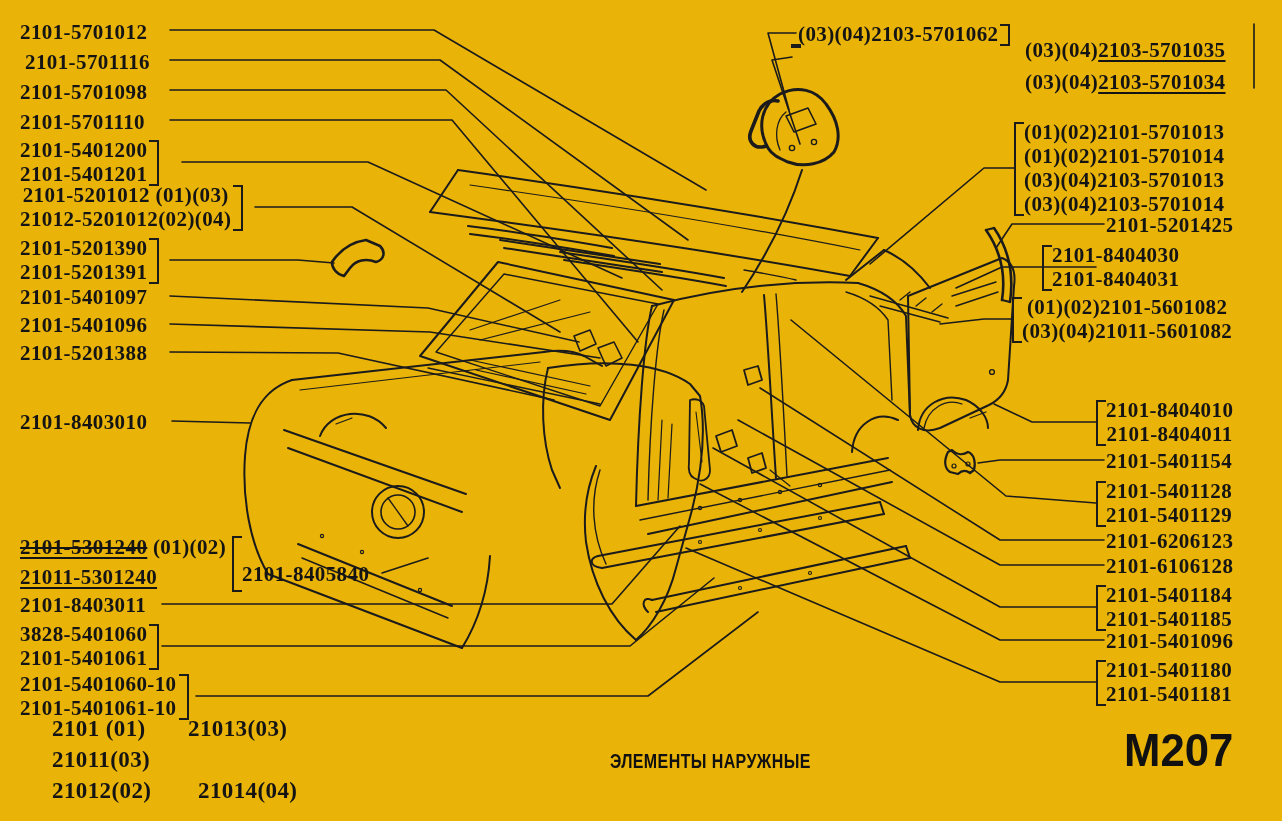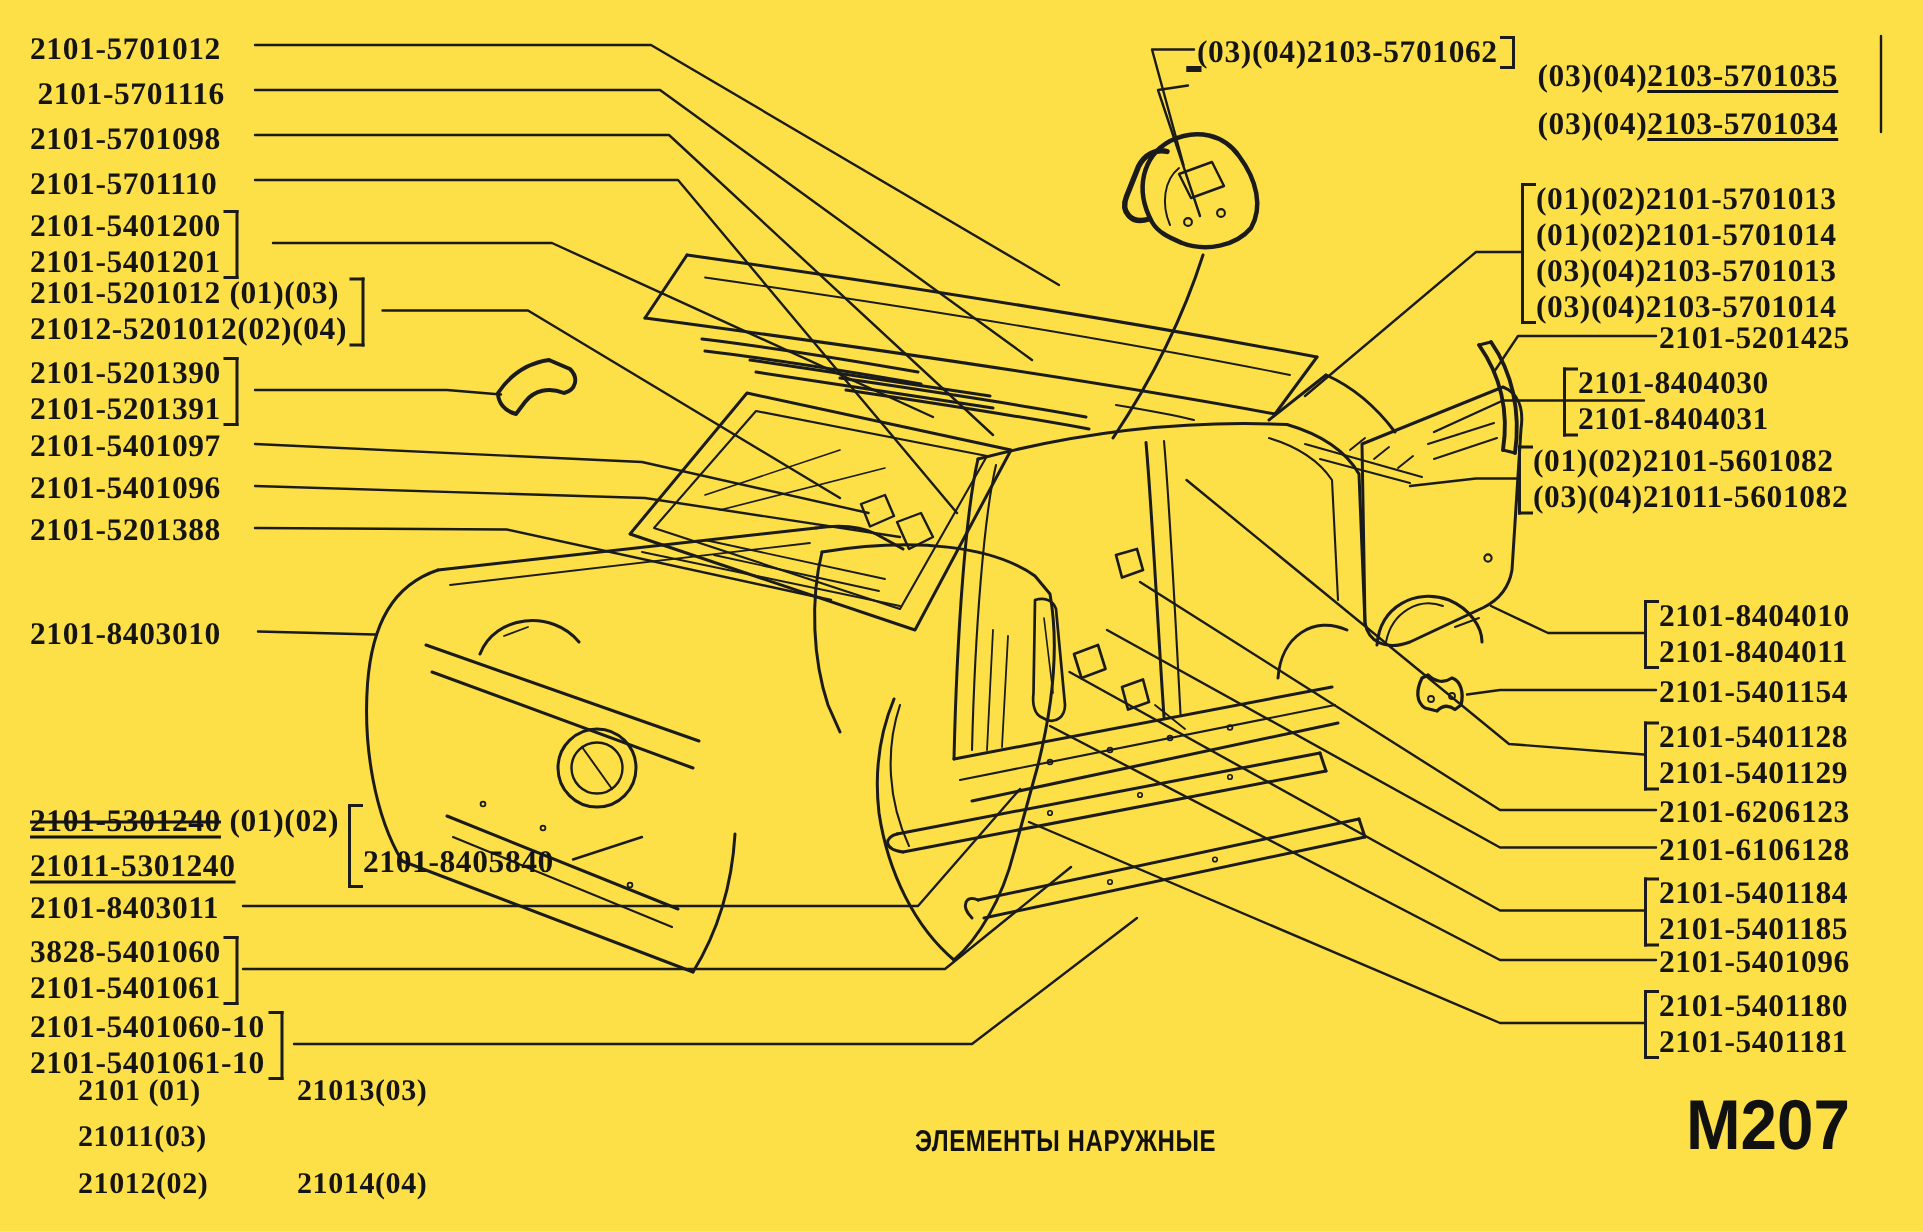--- a/index.html
+++ b/index.html
@@ -1,35 +1,35 @@
 <!DOCTYPE html>
 <html><head>
 <meta charset="utf-8">
 <style>
   html,body { margin:0; padding:0; background:#e8e8e6; }
   .page {
     position:relative; width:1282px; height:821px;
-    background:#fde047; overflow:hidden;
-    font-family:"Liberation Serif", serif; color:#141414;
+    background:#eab308; overflow:hidden;
+    font-family:"Liberation Serif", serif; color:#141414;text-align:center;
   }
   svg.art { position:absolute; left:0; top:0; z-index:0; }
   .lbl {
     position:absolute; z-index:2;
     font-weight:bold; font-size:21px; line-height:24px;
     letter-spacing:0.4px; white-space:nowrap; color:#141414;
   }
   .lbl .ln { display:block; }
   .u  { text-decoration:underline; text-decoration-thickness:2px; text-underline-offset:3px; }
   .su { text-decoration:underline line-through; text-decoration-thickness:2px; text-underline-offset:3px; }
   .brk { position:absolute; width:8px; border:2.5px solid #1b1b1b; }
   .brk.r { border-left:none;  right:-12px; top:2px; bottom:0; }
   .brk.l { border-right:none; left:-10px;  top:2px; bottom:0; }
   .brk.l.tall { top:-26px; bottom:-6px; }
   .brk.l.part { top:22px; bottom:2px; left:-7px; }
-  .legend-item { position:absolute; z-index:2; font-weight:bold; font-size:20px; letter-spacing:0.4px; white-space:nowrap; }
+  .legend-item { position:absolute; z-index:2; font-weight:bold; font-size:23px; letter-spacing:0.4px; white-space:nowrap; }
   .caption {
     position:absolute; left:610px; top:750px; z-index:2;
     font-family:"Liberation Sans", sans-serif; font-weight:bold; font-size:20px;
     letter-spacing:0.5px; transform:scaleX(0.8); transform-origin:left center; color:#111;
   }
   .page-code {
     position:absolute; left:1124px; top:722px; z-index:2;
     font-family:"Liberation Sans", sans-serif; font-weight:bold; font-size:47px;
     transform:scaleX(0.93); transform-origin:left top; color:#111;
   }
@@ -270,21 +270,21 @@
     <span class="ln">2101-5401060-10</span>
     <span class="ln">2101-5401061-10</span>
     <span class="brk r"></span>
   </div>
   <div class="lbl" style="left:242px; top:562px">
     <span class="ln">2101-8405840</span>
     <span class="brk l tall"></span>
   </div>
 
   <div class="legend-item" style="left:52px;  top:716px">2101 (01)</div>
-  <div class="legend-item" style="left:198px; top:716px">21013(03)</div>
+  <div class="legend-item" style="left:188px; top:716px">21013(03)</div>
   <div class="legend-item" style="left:52px;  top:747px">21011(03)</div>
   <div class="legend-item" style="left:52px;  top:778px">21012(02)</div>
   <div class="legend-item" style="left:198px; top:778px">21014(04)</div>
 
   <div class="lbl" style="left:798px; top:22px">
     <span class="ln">(03)(04)2103-5701062</span>
     <span class="brk r"></span>
     <span class="brk l part"></span>
   </div>
   <div class="lbl" style="left:1025px; top:38px">

